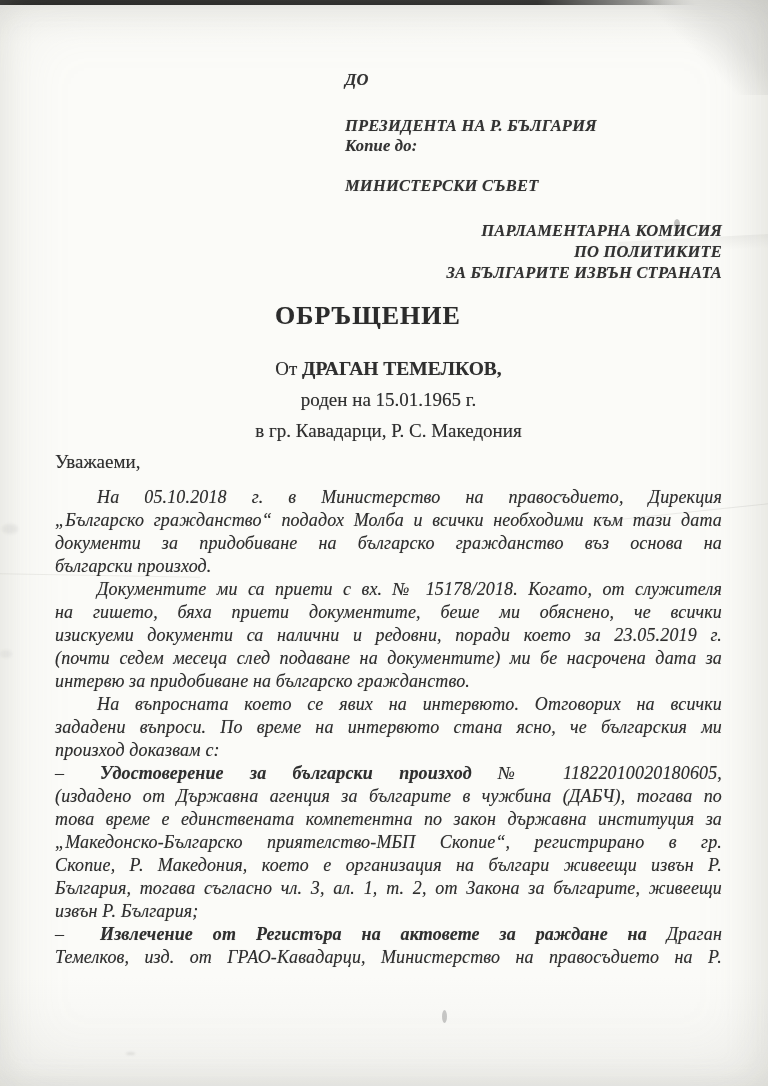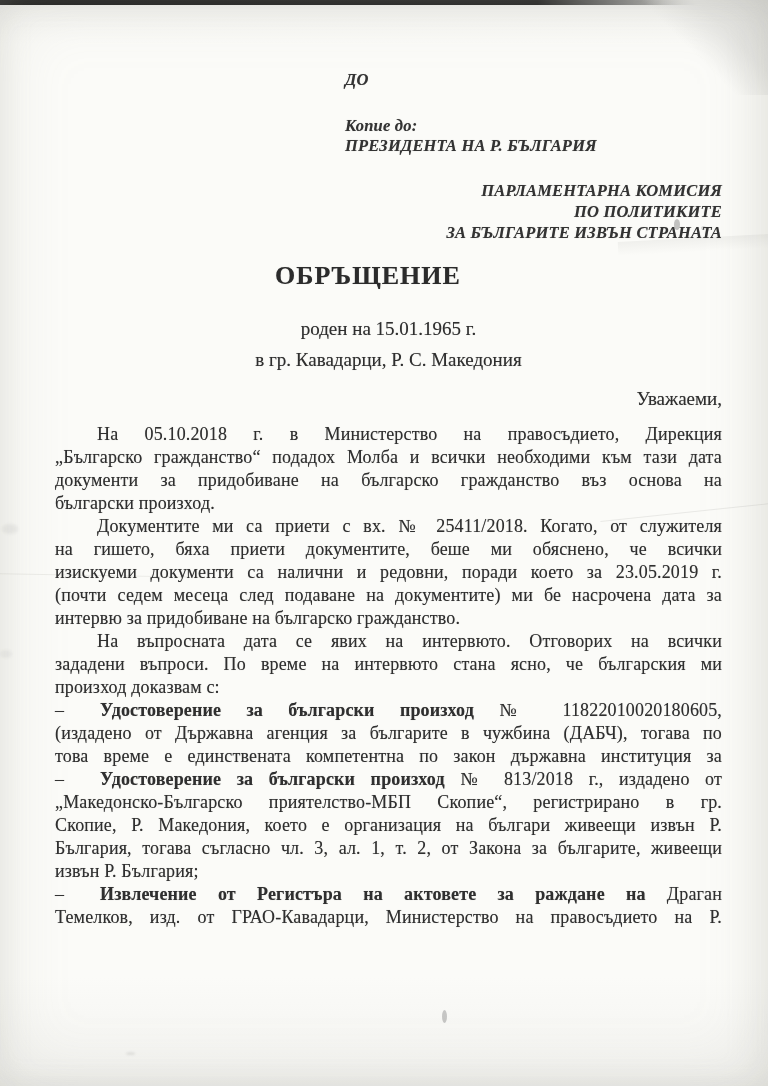--- a/index.html
+++ b/index.html
@@ -42,22 +42,22 @@
   .addr{margin-top:70px;margin-left:290px;font-style:italic;font-weight:bold;
     font-size:16.5px;line-height:20px;letter-spacing:.2px;color:#333;}
   .addr div{white-space:nowrap;}
   .g2{margin-top:26px;}
   .g3{margin-top:20px;}
   .g4{margin-top:24px;line-height:21px;text-align:right;}
   .title{margin:15px 0 0 220px;font-weight:bold;font-size:26px;line-height:36px;
     letter-spacing:1px;color:#2b2b2b;}
   .sender{margin-top:19px;text-align:center;font-size:19px;line-height:31px;}
   .sender .nm{font-weight:bold;font-size:19.5px;}
-  .salut{margin-top:12px;text-align:right;font-size:19px;line-height:24px;}
-  .body{margin-top:12px;font-size:18px;line-height:23px;letter-spacing:.15px;}
+  .salut{margin-top:4px;text-align:left;font-size:19px;line-height:24px;}
+  .body{margin-top:12px;font-size:18px;line-height:23px;letter-spacing:.15px;font-style:italic;}
   .ln{text-align:justify;text-align-last:justify;}
   .ln.last{text-align:left;text-align-last:auto;}
   .ln.ind{padding-left:42px;}
   .dash{display:inline-block;width:45px;}
   .b{font-weight:bold;}
 </style>
 </head>
 <body>
 
 <div class="page">
@@ -74,65 +74,68 @@
   <div class="crease cr2"></div>
   <div class="crease cr3"></div>
 
   <div class="content">
 
     <div class="addr">
       <div class="agroup">
         <div>ДО</div>
       </div>
       <div class="agroup g2">
+        <div>ПРЕЗИДЕНТА НА Р. БЪЛГАРИЯ</div>
         <div>Копие до:</div>
-        <div>ПРЕЗИДЕНТА НА Р. БЪЛГАРИЯ</div>
+      </div>
+      <div class="agroup g3">
+        <div>МИНИСТЕРСКИ СЪВЕТ</div>
       </div>
       <div class="agroup g4">
         <div>ПАРЛАМЕНТАРНА КОМИСИЯ</div>
         <div>ПО ПОЛИТИКИТЕ</div>
         <div>ЗА БЪЛГАРИТЕ ИЗВЪН СТРАНАТА</div>
       </div>
     </div>
 
     <div class="title">ОБРЪЩЕНИЕ</div>
 
     <div class="sender">
+      <div><span>От </span><span class="nm">ДРАГАН ТЕМЕЛКОВ,</span></div>
       <div>роден на 15.01.1965 г.</div>
       <div>в гр. Кавадарци, Р. С. Македония</div>
     </div>
 
     <div class="salut">Уважаеми,</div>
 
     <div class="body">
         <div>
           <div class="ln ind"><span>На 05.10.2018 г. в Министерство на правосъдието, Дирекция</span></div>
           <div class="ln"><span>„Българско гражданство“ подадох Молба и всички необходими към тази дата</span></div>
           <div class="ln"><span>документи за придобиване на българско гражданство въз основа на</span></div>
           <div class="ln last"><span>български произход.</span></div>
         </div>
         <div>
-          <div class="ln ind"><span>Документите ми са приети с вх. № 25411/2018. Когато, от служителя</span></div>
+          <div class="ln ind"><span>Документите ми са приети с вх. № 15178/2018. Когато, от служителя</span></div>
           <div class="ln"><span>на гишето, бяха приети документите, беше ми обяснено, че всички</span></div>
           <div class="ln"><span>изискуеми документи са налични и редовни, поради което за 23.05.2019 г.</span></div>
           <div class="ln"><span>(почти седем месеца след подаване на документите) ми бе насрочена дата за</span></div>
           <div class="ln last"><span>интервю за придобиване на българско гражданство.</span></div>
         </div>
         <div>
-          <div class="ln ind"><span>На въпросната дата се явих на интервюто. Отговорих на всички</span></div>
+          <div class="ln ind"><span>На въпросната което се явих на интервюто. Отговорих на всички</span></div>
           <div class="ln"><span>зададени въпроси. По време на интервюто стана ясно, че българския ми</span></div>
           <div class="ln last"><span>произход доказвам с:</span></div>
         </div>
         <div>
           <div class="ln"><span class="dash">–</span><span class="b">Удостоверение за български произход</span><span> № 11822010020180605,</span></div>
           <div class="ln"><span>(издадено от Държавна агенция за българите в чужбина (ДАБЧ), тогава по</span></div>
           <div class="ln"><span>това време е единствената компетентна по закон държавна институция за</span></div>
         </div>
         <div>
-          <div class="ln"><span class="dash">–</span><span class="b">Удостоверение за български произход</span><span> № 813/2018 г., издадено от</span></div>
           <div class="ln"><span>„Македонско-Българско приятелство-МБП Скопие“, регистрирано в гр.</span></div>
           <div class="ln"><span>Скопие, Р. Македония, което е организация на българи живеещи извън Р.</span></div>
           <div class="ln"><span>България, тогава съгласно чл. 3, ал. 1, т. 2, от Закона за българите, живеещи</span></div>
           <div class="ln last"><span>извън Р. България;</span></div>
         </div>
         <div>
           <div class="ln"><span class="dash">–</span><span class="b">Извлечение от Регистъра на актовете за раждане на</span><span> Драган</span></div>
           <div class="ln"><span>Темелков, изд. от ГРАО-Кавадарци, Министерство на правосъдието на Р.</span></div>
         </div>
       </div>

